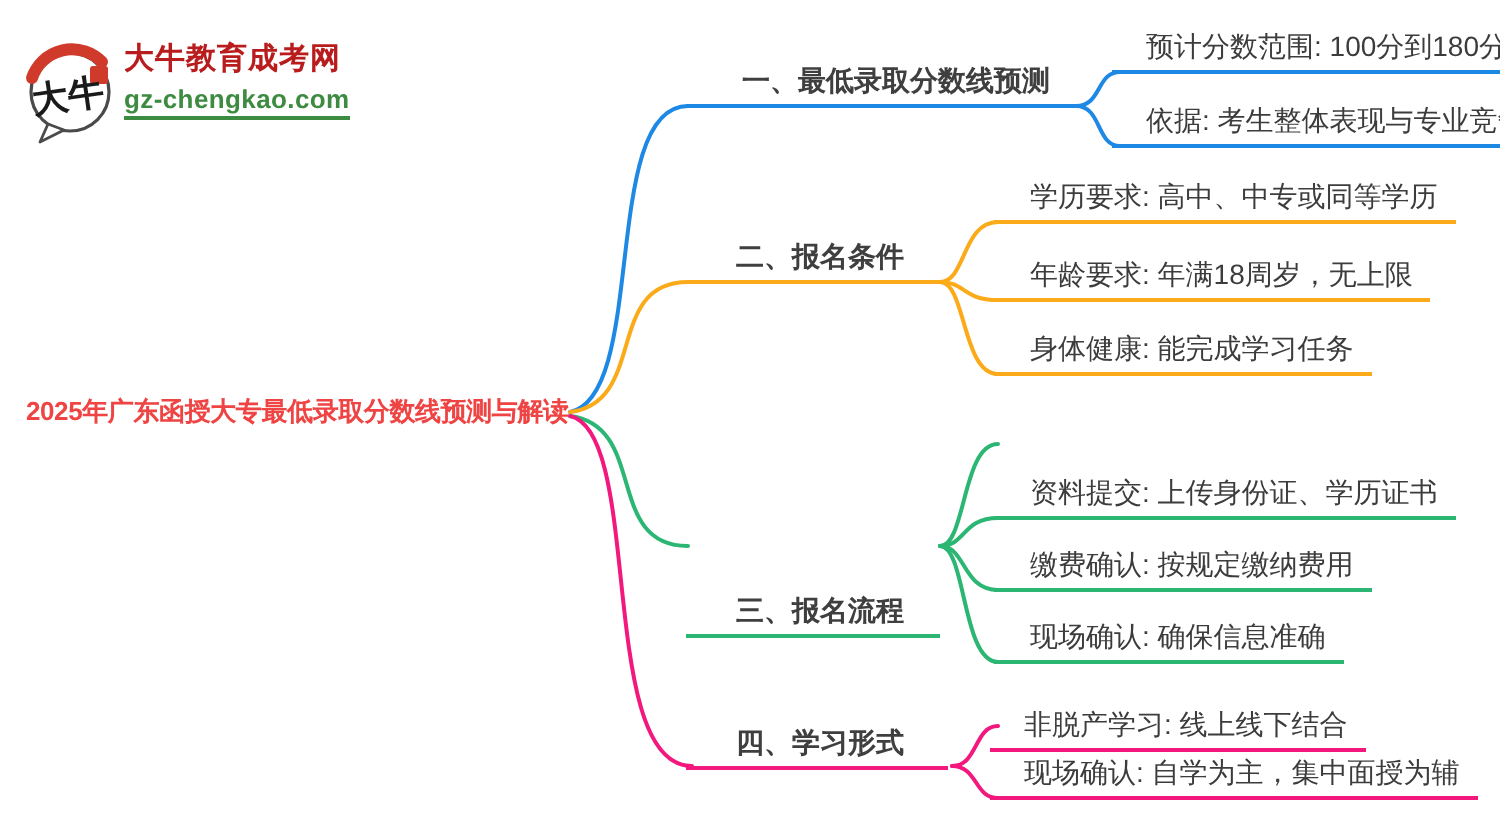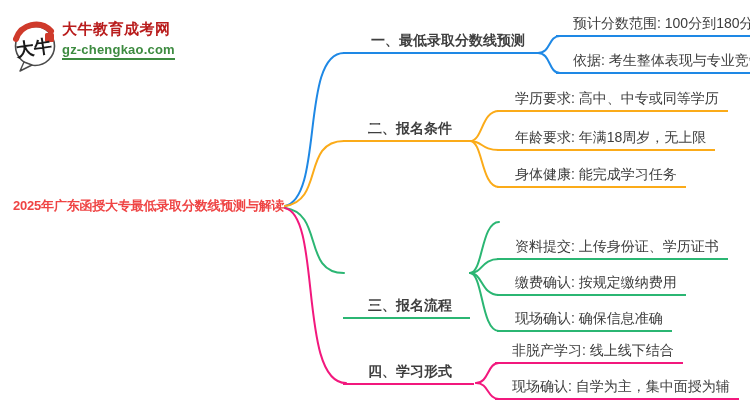--- a/index.html
+++ b/index.html
@@ -104,16 +104,16 @@
   <div class="node n-1-1" stroke="#1e88e5" style="border-bottom-color: rgb(30, 136, 229);">依据: 考生整体表现与专业竞争</div>
 
   <div class="node n-2-0" stroke="#fbab19" style="border-bottom-color: rgb(251, 171, 25);">学历要求: 高中、中专或同等学历</div>
   <div class="node n-2-1" stroke="#fbab19" style="border-bottom-color: rgb(251, 171, 25);">年龄要求: 年满18周岁，无上限</div>
   <div class="node n-2-2" stroke="#fbab19" style="border-bottom-color: rgb(251, 171, 25);">身体健康: 能完成学习任务</div>
 
   <div class="node n-3-1" stroke="#2bb673" style="border-bottom-color: rgb(43, 182, 115);">资料提交: 上传身份证、学历证书</div>
   <div class="node n-3-2" stroke="#2bb673" style="border-bottom-color: rgb(43, 182, 115);">缴费确认: 按规定缴纳费用</div>
   <div class="node n-3-3" stroke="#2bb673" style="border-bottom-color: rgb(43, 182, 115);">现场确认: 确保信息准确</div>
 
-  <div class="node n-4-0" stroke="#f2187d" style="border-bottom-color: rgb(242, 24, 125);">非脱产学习: 线上线下结合</div>
+  <div class="node n-4-0" stroke="#f2187d" style="border-bottom-color: rgb(242, 24, 125); margin-top: 12px;">非脱产学习: 线上线下结合</div>
   <div class="node n-4-1" stroke="#f2187d" style="border-bottom-color: rgb(242, 24, 125);">现场确认: 自学为主，集中面授为辅</div>
 
 </div>
 
 </body></html>

